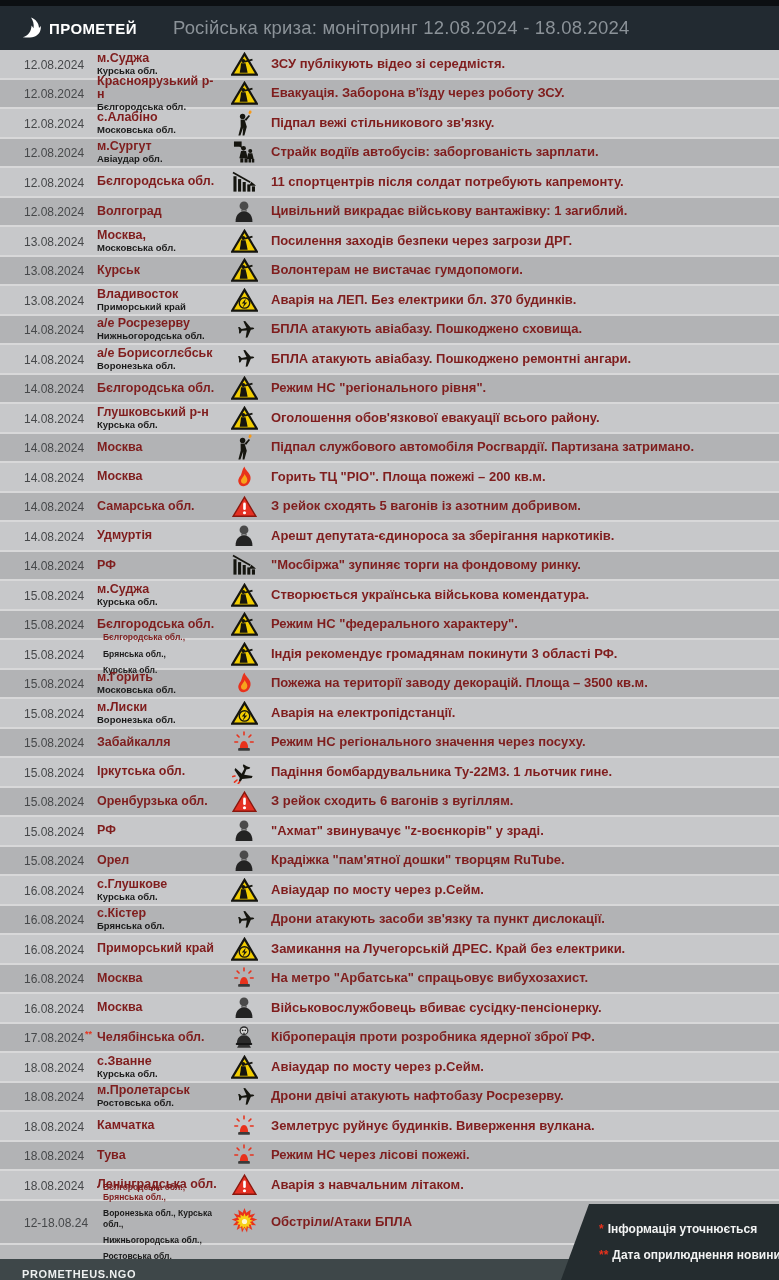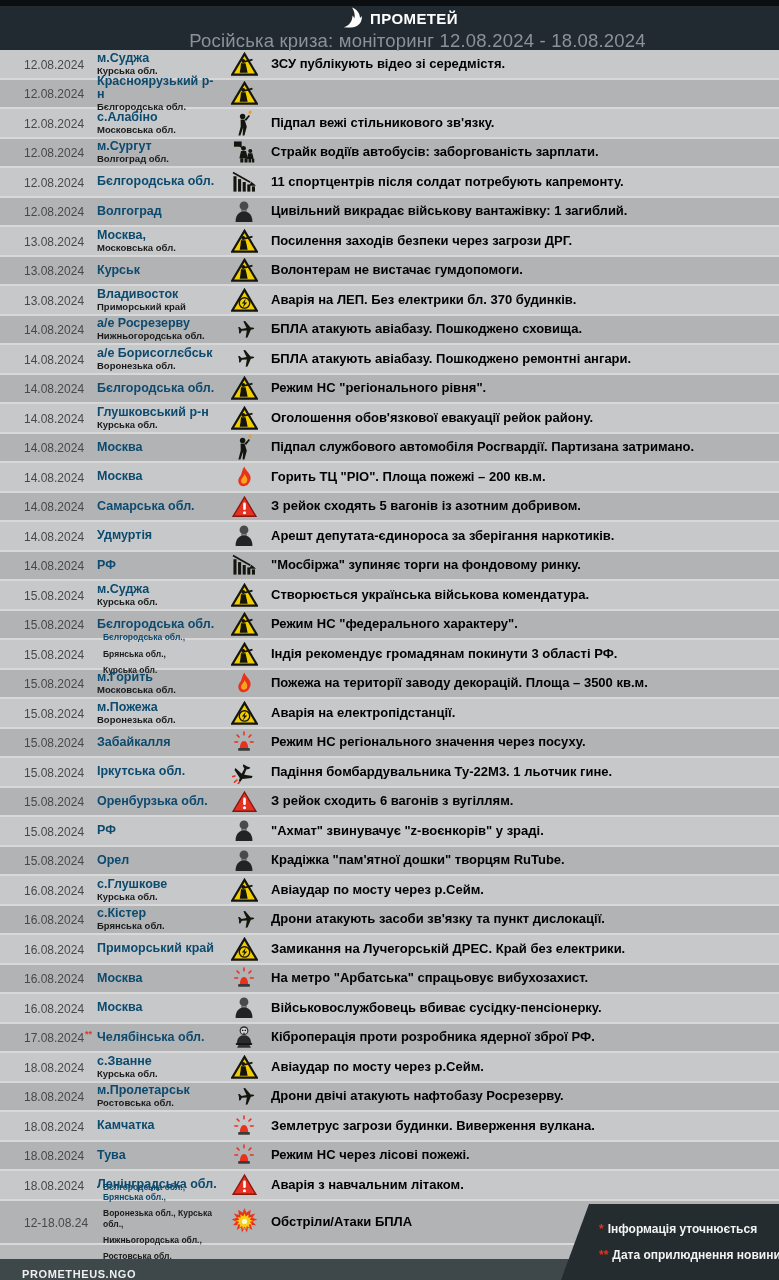--- a/index.html
+++ b/index.html
@@ -1,39 +1,39 @@
 <!DOCTYPE html>
 <html lang="uk"><head>
 <meta charset="utf-8">
 <style>
   html,body{margin:0;padding:0;background:#888;}
   .page{position:relative;width:779px;height:1280px;overflow:hidden;
     background:#b3b4b6;font-family:"Liberation Sans",sans-serif;}
   
   header{height:50px;box-sizing:border-box;background:#222a31;border-top:6px solid #0c0f12;
-    display:flex;align-items:center;padding-left:20px;flex-direction:column;}
+    display:flex;align-items:center;padding-left:20px;}
   .logo{display:flex;align-items:center;gap:5px;}
   .logo-text{color:#fff;font-weight:700;font-size:15px;letter-spacing:.4px;}
   .title{margin-left:36px;color:#8b9298;font-size:18.5px;letter-spacing:.2px;}
   
   .rows{display:block;}
   .row{height:29.5px;box-sizing:border-box;border-bottom:2px solid #d8d8d9;
     display:flex;align-items:center;}
   .row:nth-child(odd){background:#c7c8ca;}
   .row:nth-child(even){background:#b2b3b5;}
   .row.tall{height:44px;}
   .c-date{width:97px;box-sizing:border-box;padding-left:24px;font-size:12px;color:#46484a;
     flex:none;white-space:nowrap;}
   .mark{color:#e8321c;font-size:9px;vertical-align:super;font-weight:700;margin-left:1px;}
   .c-loc{width:124px;flex:none;line-height:1.05;}
-  .loc-main{font-size:12.5px;font-weight:700;color:#0c4a6e;}
+  .loc-main{font-size:12.5px;font-weight:700;color:#7f1d1d;}
   .loc-sub{font-size:9.5px;font-weight:600;color:#1b1b1b;margin-top:1px;}
   .c-loc.small div{font-size:8.5px;font-weight:700;line-height:1.2;margin:6px;}
   .c-icon{width:46px;flex:none;display:flex;align-items:center;justify-content:center;}
-  .c-text{flex:1;padding-left:4px;padding-right:6px;font-size:13px;font-weight:700;color:#000000;
+  .c-text{flex:1;padding-left:4px;padding-right:6px;font-size:13px;font-weight:700;color:#7f1d1d;
     line-height:1.05;}
   
   .gray-strip{height:14px;background:#b8b9bb;}
   footer{height:30px;background:#3e4749;display:flex;align-items:center;padding-left:22px;}
   .site{color:#eef0f0;font-weight:700;font-size:11px;letter-spacing:.6px;}
   .notes-panel{position:absolute;right:0;bottom:0;width:218px;height:76px;z-index:5;
     background:#242c2f;clip-path:polygon(28px 0,100% 0,100% 100%,0 100%);
     box-sizing:border-box;display:flex;flex-direction:column;justify-content:space-evenly;
     padding:6px 10px 8px 38px;margin-top:44px;}
   .note{white-space:nowrap;}
@@ -83,20 +83,21 @@
           <div class="loc-sub">Бєлгородська обл.</div>
         </div>
     <div class="c-icon">
           <svg width="27" height="24" viewBox="0 0 32 28">
             <path d="M16 2 30.5 26.5 1.5 26.5Z" fill="#f2cd00" stroke="#15150f" stroke-width="2.6"></path>
             <circle cx="14.5" cy="10.5" r="2.3" fill="#15150f"></circle>
             <path d="M11.8 13.2h5.4l1.3 5.3 1.2 6h-9.4l1-6z" fill="#15150f"></path>
             <rect x="16" y="10.2" width="9.5" height="2" transform="rotate(-14 16 10.2)" fill="#15150f"></rect>
           </svg>
         </div>
+    <div class="c-text">Евакуація. Заборона в'їзду через роботу ЗСУ.</div>
   </div>
 
   <div class="row">
     <div class="c-date"><span class="d">12.08.2024</span><span class="mark"></span></div>
     <div class="c-loc">
           <div class="loc-main">с.Алабіно</div>
           <div class="loc-sub">Московська обл.</div>
         </div>
     <div class="c-icon">
           <svg width="20" height="26" viewBox="0 0 20 26">
@@ -107,21 +108,21 @@
             <circle cx="16.2" cy="2" r="1.4" fill="#f59a1a"></circle>
           </svg>
         </div>
     <div class="c-text">Підпал вежі стільникового зв'язку.</div>
   </div>
 
   <div class="row">
     <div class="c-date"><span class="d">12.08.2024</span><span class="mark"></span></div>
     <div class="c-loc">
           <div class="loc-main">м.Сургут</div>
-          <div class="loc-sub">Волгоград обл.</div>
+          <div class="loc-sub">Авіаудар обл.</div>
         </div>
     <div class="c-icon">
           <svg width="23" height="24" viewBox="0 0 24 24" fill="#15150f">
             <path d="M1 1h8v5.5H1z"></path>
             <path d="M3 2.6l.9-.9 8 7.2-.9 1z"></path>
             <circle cx="11" cy="8.2" r="2.5"></circle>
             <path d="M8.4 11h5.2l1.8 7.4H6.6z"></path>
             <path d="M7.6 18.4h3.2V23H7.6zM12 18.4h3.2V23H12z"></path>
             <circle cx="18" cy="11" r="2.1"></circle>
             <path d="M15.8 13.4h4.4l1.4 6h-7.2z"></path>
@@ -271,21 +272,21 @@
           <div class="loc-sub">Курська обл.</div>
         </div>
     <div class="c-icon">
           <svg width="27" height="24" viewBox="0 0 32 28">
             <path d="M16 2 30.5 26.5 1.5 26.5Z" fill="#f2cd00" stroke="#15150f" stroke-width="2.6"></path>
             <circle cx="14.5" cy="10.5" r="2.3" fill="#15150f"></circle>
             <path d="M11.8 13.2h5.4l1.3 5.3 1.2 6h-9.4l1-6z" fill="#15150f"></path>
             <rect x="16" y="10.2" width="9.5" height="2" transform="rotate(-14 16 10.2)" fill="#15150f"></rect>
           </svg>
         </div>
-    <div class="c-text">Оголошення обов'язкової евакуації рейок району.</div>
+    <div class="c-text">Оголошення обов'язкової евакуації всього району.</div>
   </div>
 
   <div class="row">
     <div class="c-date"><span class="d">14.08.2024</span><span class="mark"></span></div>
     <div class="c-loc">
           <div class="loc-main">Москва</div>
         </div>
     <div class="c-icon">
           <svg width="20" height="26" viewBox="0 0 20 26">
             <circle cx="8.6" cy="6.4" r="2.7" fill="#15150f"></circle>
@@ -425,21 +426,21 @@
             <path d="M8 .5C8.6 4 12.8 6.3 13.8 10c1 3.8-.8 8-4.3 9.6C6 21.2 2.8 19.4 2 16.2 1.2 13 3.4 11 4.6 8.6 5.7 6.4 5.4 3.6 8 .5z" fill="#e8321c"></path>
             <path d="M8.2 8c.5 2 2.3 3.2 2.6 5.2.3 2.2-1 4.2-3 4.6-1.8.3-3.2-1-3.3-2.8-.1-2.3 2.4-3.6 3.7-7z" fill="#f6a41d"></path>
           </svg>
         </div>
     <div class="c-text">Пожежа на території заводу декорацій. Площа – 3500 кв.м.</div>
   </div>
 
   <div class="row">
     <div class="c-date"><span class="d">15.08.2024</span><span class="mark"></span></div>
     <div class="c-loc">
-          <div class="loc-main">м.Пожежа</div>
+          <div class="loc-main">м.Лиски</div>
           <div class="loc-sub">Воронезька обл.</div>
         </div>
     <div class="c-icon">
           <svg width="27" height="24" viewBox="0 0 32 28">
             <path d="M16 2 30.5 26.5 1.5 26.5Z" fill="#f2cd00" stroke="#15150f" stroke-width="2.6"></path>
             <circle cx="16" cy="17.5" r="6.2" fill="none" stroke="#15150f" stroke-width="1.6"></circle>
             <path d="M17.6 12.6l-4.8 5.6h2.9l-2 5 5.5-6.3h-3z" fill="#15150f"></path>
           </svg>
         </div>
     <div class="c-text">Аварія на електропідстанції.</div>
@@ -679,21 +680,21 @@
               <path d="M12 1.2v3"></path>
               <path d="M4.5 4.5l2.1 2.1"></path>
               <path d="M19.5 4.5l-2.1 2.1"></path>
               <path d="M2 12h3"></path>
               <path d="M19 12h3"></path>
             </g>
             <path d="M7.5 19c0-4.5 1.6-8.2 4.5-8.2s4.5 3.7 4.5 8.2z" fill="#e8321c"></path>
             <rect x="5.6" y="18.6" width="12.8" height="3" rx="1" fill="#3a3a3a"></rect>
           </svg>
         </div>
-    <div class="c-text">Землетрус загрози будинки. Виверження вулкана.</div>
+    <div class="c-text">Землетрус руйнує будинків. Виверження вулкана.</div>
   </div>
 
   <div class="row">
     <div class="c-date"><span class="d">18.08.2024</span><span class="mark"></span></div>
     <div class="c-loc">
           <div class="loc-main">Тува</div>
         </div>
     <div class="c-icon">
           <svg width="22" height="22" viewBox="0 0 24 24">
             <g stroke="#e8321c" stroke-width="1.7" stroke-linecap="round" fill="none">

